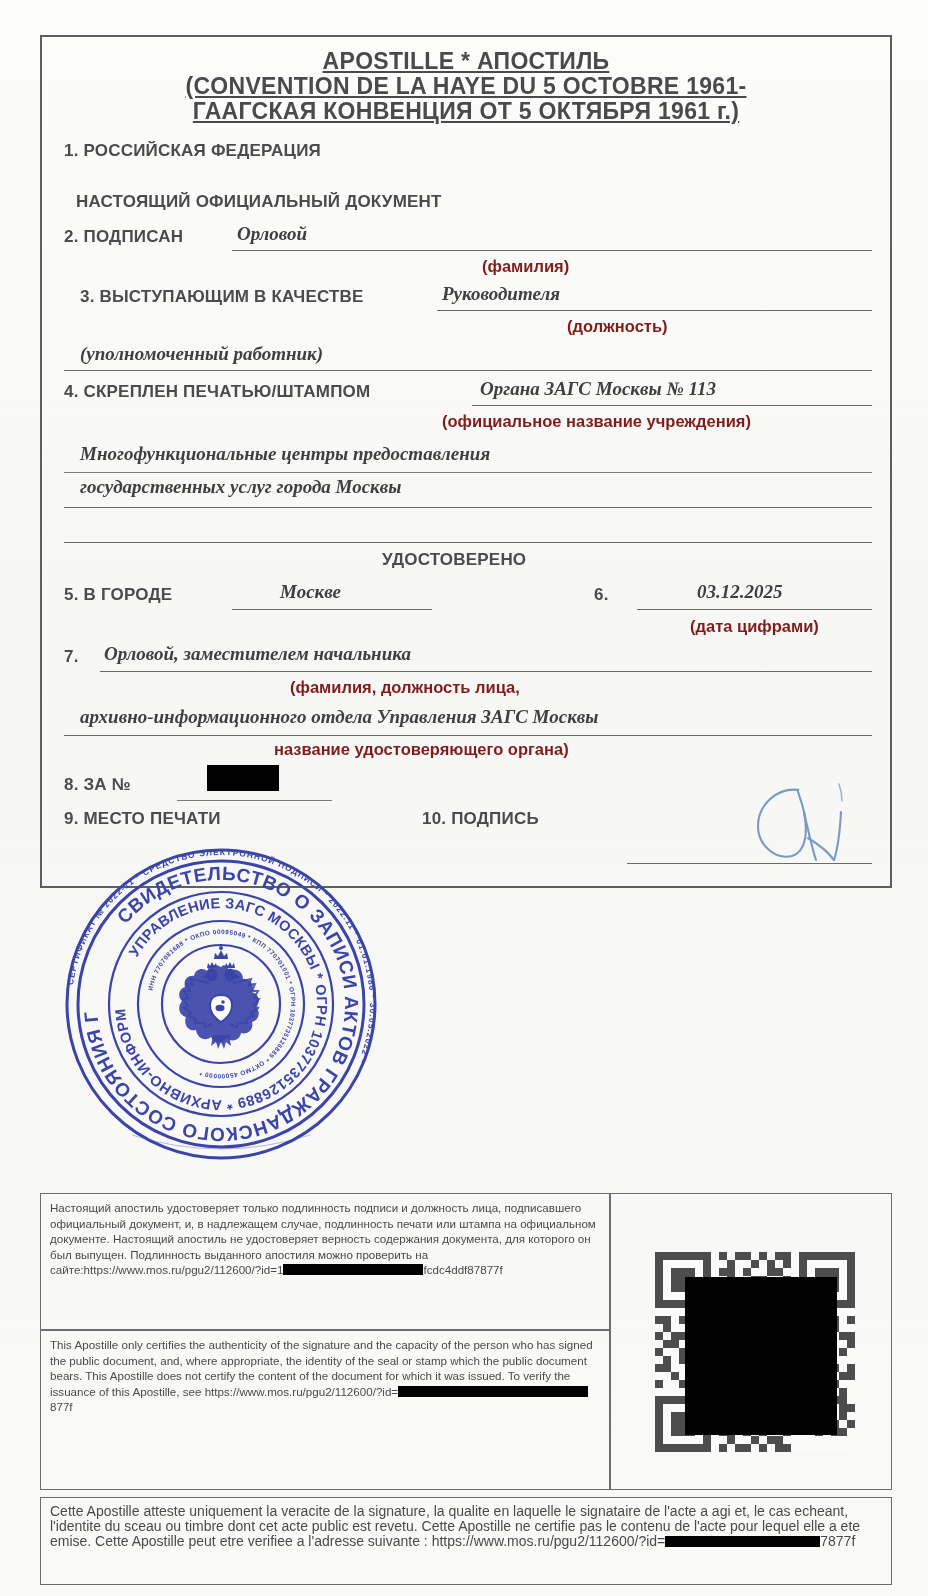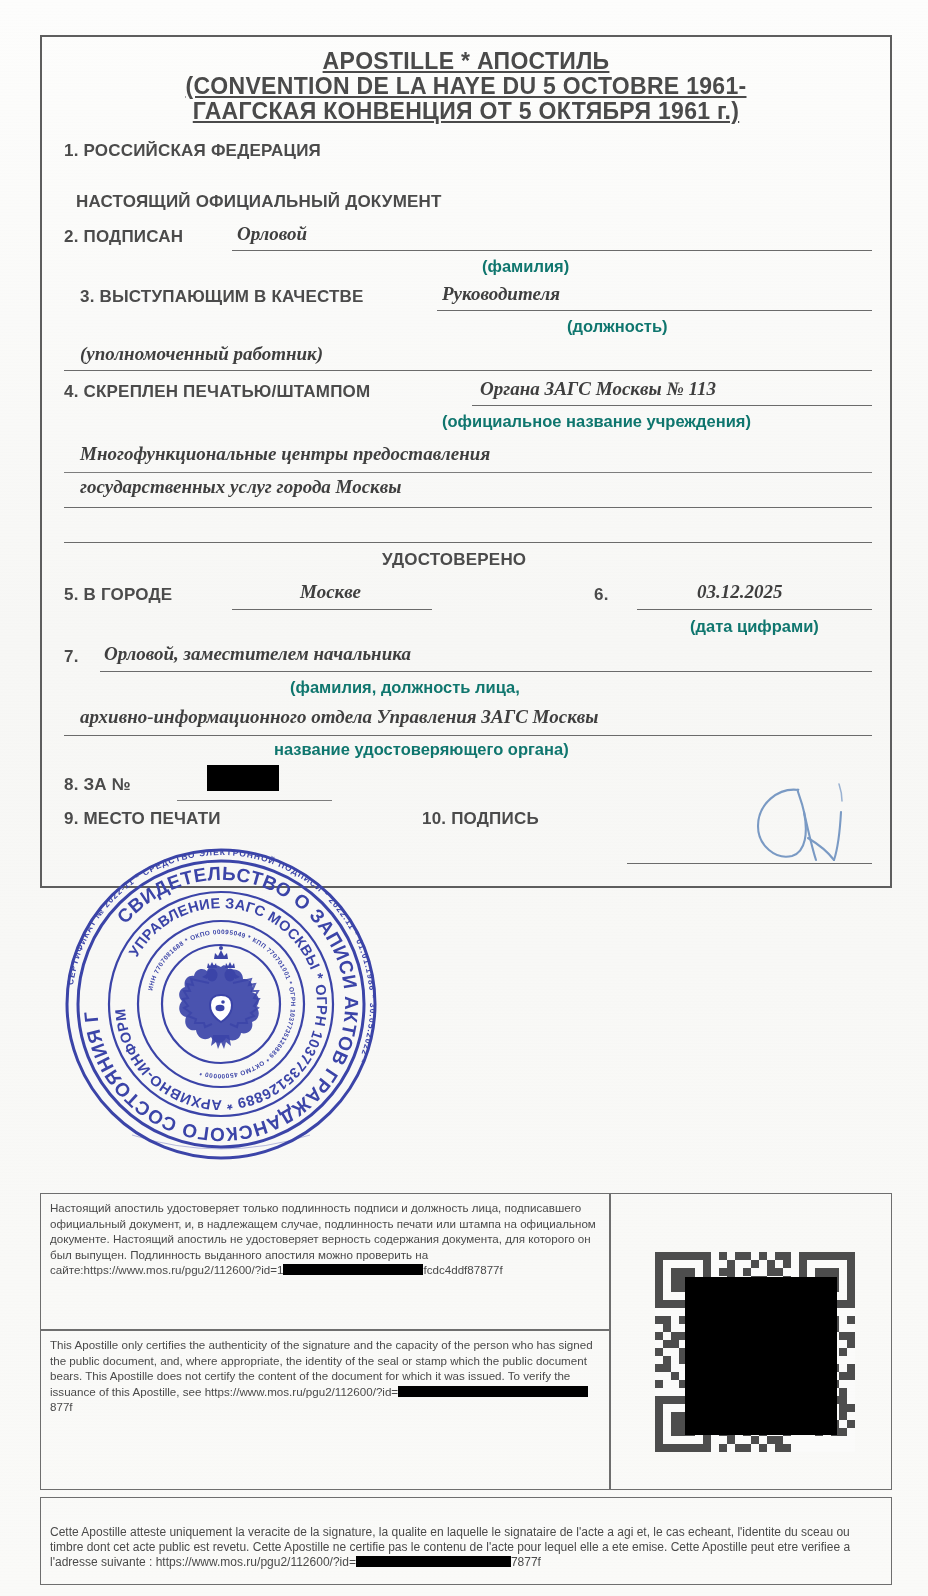--- a/index.html
+++ b/index.html
@@ -62,21 +62,21 @@
     font-family: "Liberation Serif", serif;
     font-style: italic;
     font-weight: bold;
     font-size: 19px;
     color: #3f3f3f;
     white-space: nowrap;
   }
   .paren {
     font-size: 16.5px;
     font-weight: bold;
-    color: #0f766e;
+    color: #7f1d1d;
   }
   .row { position: absolute; }
   .rule {
     position: absolute;
     border-bottom: 1.6px solid #6b6b6b;
     height: 0;
   }
   .rule.light { border-bottom: 1.4px solid #7d7d7d; }
 
   .redact {
@@ -111,23 +111,22 @@
   .foot-fr { left: 40px; top: 1497px; width: 852px; height: 88px; }
 
   .foot-text {
     font-size: 11.6px;
     line-height: 15.6px;
     color: #4a4a4a;
     padding: 6px 9px 0 9px;
     font-family: "Liberation Sans", sans-serif;
   }
   .foot-text.fr {
-    font-size: 12px;
+    font-size: 14px;
     line-height: 15px;
-    margin-top: 21px;
   }
   .inline-redact {
     display: inline-block;
     background: #000;
     height: 11px;
     vertical-align: -1px;
   }
 
   
   .qr-wrap {
@@ -180,21 +179,21 @@
   <div class="row hand" style="left:38px; top:406px;">Многофункциональные центры предоставления</div>
   <div class="rule light" style="left:22px; top:435px; width:808px;"></div>
   <div class="row hand" style="left:38px; top:439px;">государственных услуг города Москвы</div>
   <div class="rule" style="left:22px; top:470px; width:808px;"></div>
 
   <div class="rule" style="left:22px; top:505px; width:808px;"></div>
 
   <div class="row lbl" style="left:340px; top:513px;">УДОСТОВЕРЕНО</div>
 
   <div class="row lbl" style="left:22px; top:548px;">5. В ГОРОДЕ</div>
-  <div class="row hand" style="left:238px; top:544px;margin-left:20px;">Москве</div>
+  <div class="row hand" style="left:238px; top:544px;">Москве</div>
   <div class="rule" style="left:190px; top:572px; width:200px;"></div>
 
   <div class="row lbl" style="left:552px; top:548px;">6.</div>
   <div class="row hand" style="left:655px; top:544px;">03.12.2025</div>
   <div class="rule" style="left:595px; top:572px; width:235px;"></div>
   <div class="row paren" style="left:648px; top:580px;">(дата цифрами)</div>
 
   <div class="row lbl" style="left:22px; top:610px;">7.</div>
   <div class="row hand" style="left:62px; top:606px;">Орловой, заместителем начальника</div>
   <div class="rule" style="left:58px; top:634px; width:772px;"></div>

